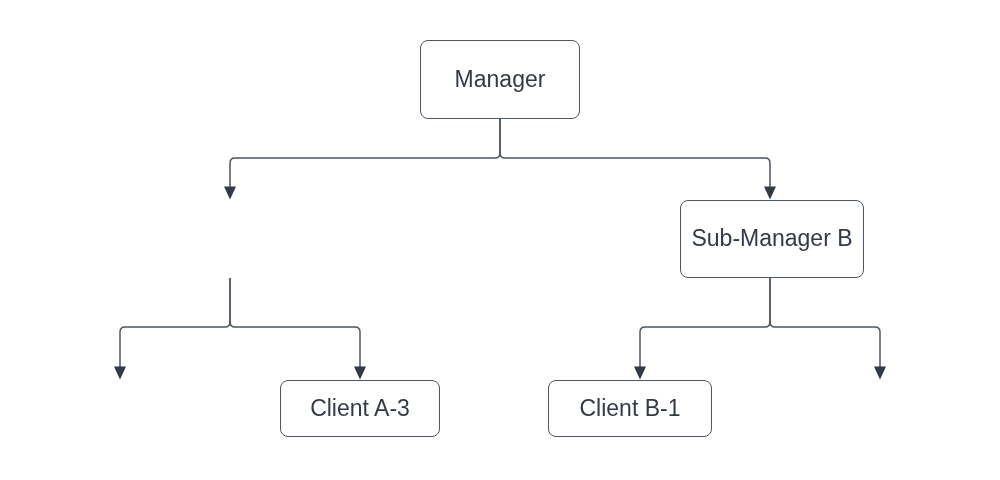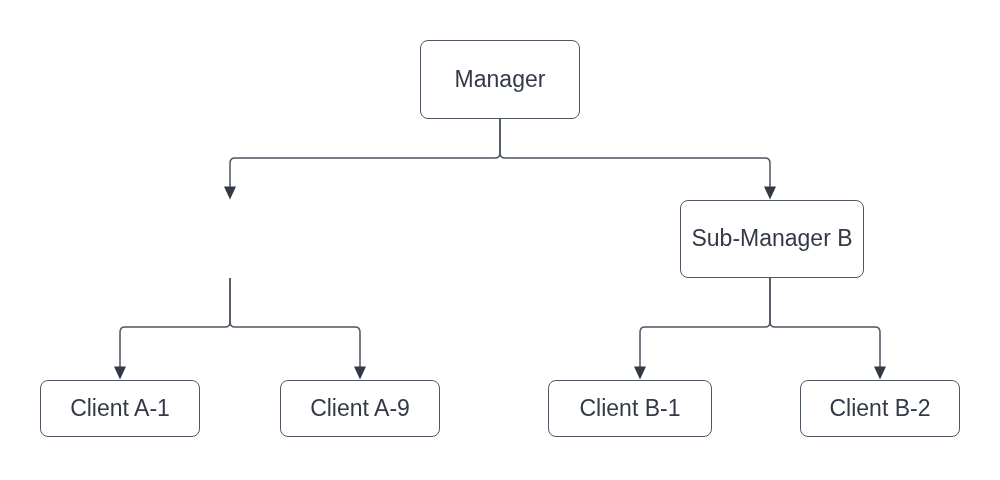--- a/index.html
+++ b/index.html
@@ -93,29 +93,23 @@
 
   <div class="node pos-manager">
     <span class="node-label">Manager</span>
   </div>
 
 
   <div class="node pos-sub-b">
     <span class="node-label">Sub-Manager B</span>
   </div>
 
-  <div class="node pos-client-a1">
-    <span class="node-label">Client A-1</span>
-  </div>
 
   <div class="node pos-client-a2">
-    <span class="node-label">Client A-9</span>
+    <span class="node-label">Client A-3</span>
   </div>
 
   <div class="node pos-client-b1">
     <span class="node-label">Client B-1</span>
   </div>
 
-  <div class="node pos-client-b2">
-    <span class="node-label">Client B-2</span>
-  </div>
 
 </div>
 
 </body></html>

